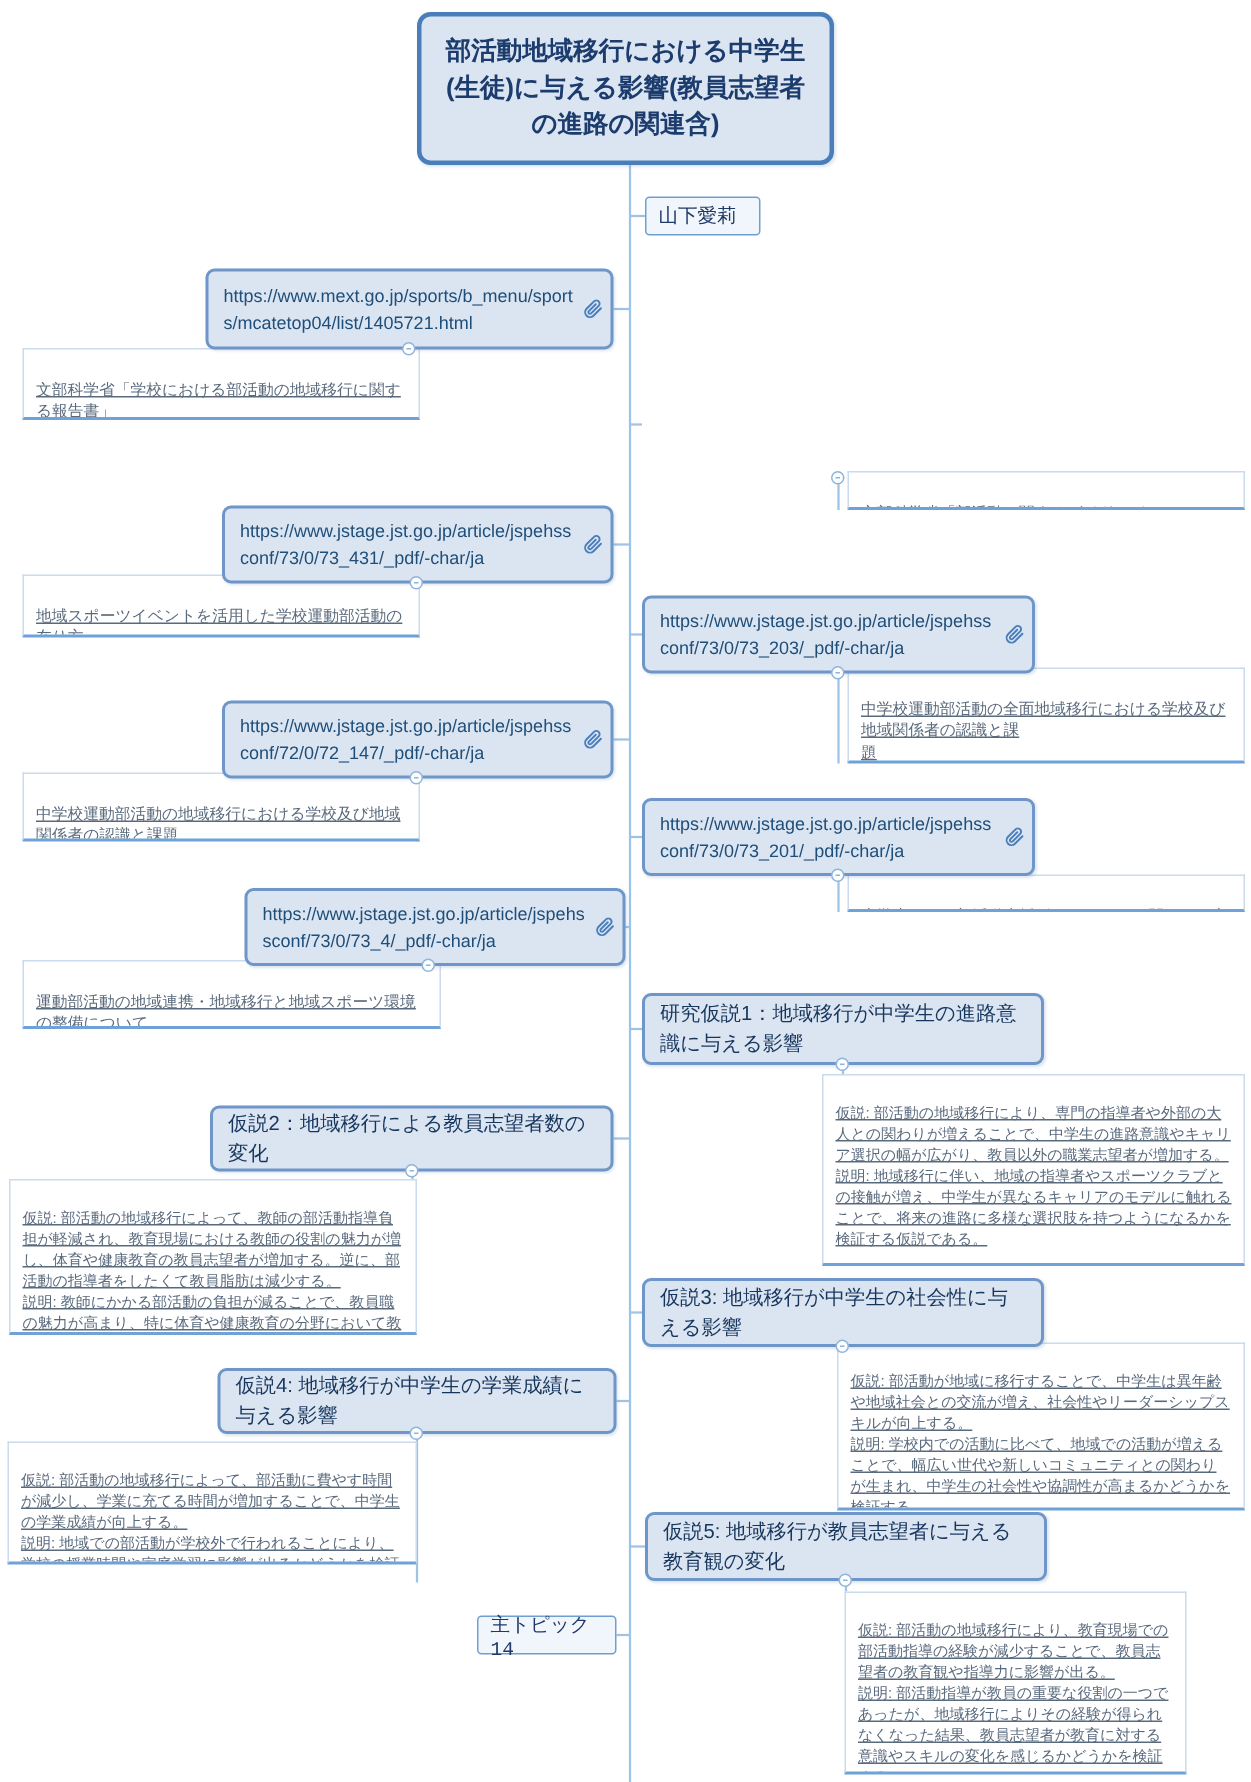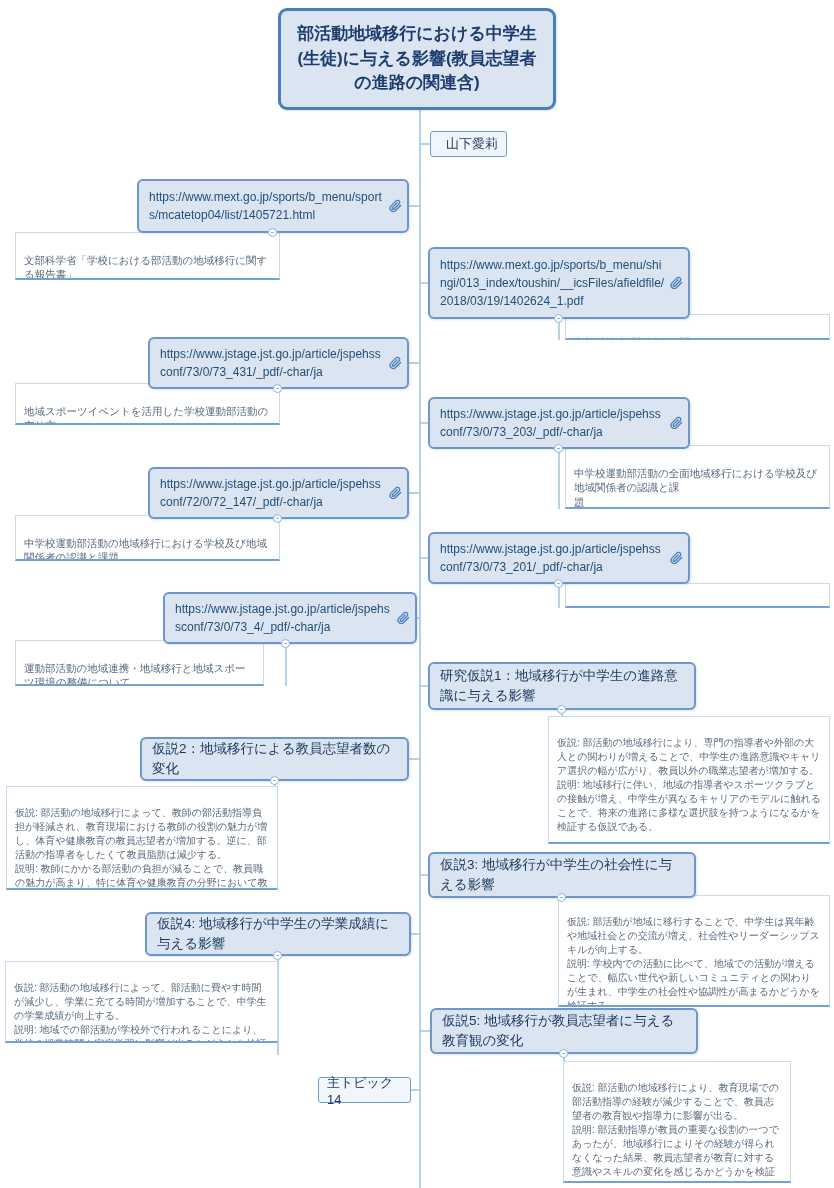--- a/index.html
+++ b/index.html
@@ -12,25 +12,25 @@
           border-radius:6px; display:flex; align-items:center;
           color:#1f4e79; box-shadow:1px 1px 2px rgba(120,150,190,.25); }
   .root-node { border:3px solid #4a7ebb; border-radius:9px; justify-content:flex-start;
                text-align:center; font-size:17px; font-weight:bold; color:#1c3c6e;
                padding:6px 12px; line-height:1.45; }
   .link-node { font-size:12px; line-height:1.5; padding:5px 22px 5px 10px;
                word-break:break-all; }
   .hypo-node { font-size:13.5px; line-height:1.45; padding:20px 10px; color:#17365d; }
   .mini-node { position:absolute; z-index:2; background:#f0f6fc; border:1px solid #6f9fd0;
                border-radius:3px; font-size:13px; color:#1f3864; display:flex;
-               align-items:center; justify-content:flex-end; padding:2px 8px; }
+               align-items:center; justify-content:flex-start; padding:2px 8px;font-family:Liberation Mono, monospace; }
 
   .callout { position:absolute; z-index:1; background:#ffffff; border:1px solid #cadbee;
              border-bottom:2px solid #6fa3d8; color:#5a6a7d; font-size:10px;
-             line-height:1.4; padding:5px 8px; white-space:pre-line; overflow:hidden; }
+             line-height:1.4; padding:5px 8px; white-space:pre-line; overflow:hidden;text-decoration:underline; }
   .callout.small { font-size:10.5px; }
 
   .link-icon { position:absolute; right:5px; top:50%; transform:translateY(-50%);
                width:13px; height:13px; display:block; }
 
   .collapse { position:absolute; z-index:3; width:9px; height:9px; border-radius:50%;
               background:#fdfefe; border:1px solid #8fb4dc; }
   .collapse::after { content:""; position:absolute; left:2px; right:2px; top:3px;
                      border-top:1px solid #8fb4dc; }
 </style>
@@ -82,26 +82,20 @@
   <div class="node link-node" style="left:137px;top:179px;width:272px;height:54px">
     <span>https://www.mext.go.jp/sports/b_menu/sports/mcatetop04/list/1405721.html</span>
     <svg class="link-icon" viewBox="0 0 24 24" fill="none" stroke="#4a7ebb" stroke-width="2.4" stroke-linecap="round" stroke-linejoin="round">
         <path d="M21.44 11.05l-9.19 9.19a6 6 0 0 1-8.49-8.49l9.19-9.19a4 4 0 1 1 5.66 5.66l-9.2 9.19a2 2 0 0 1-2.83-2.83l8.49-8.48"></path>
       </svg>
   </div>
   <div class="callout small" style="left:15px;top:232px;width:265px;height:48px">
     <span>文部科学省「学校における部活動の地域移行に関する報告書」</span>
   </div>
 
-  <div class="node link-node" style="left:428px;top:247px;width:262px;height:72px">
-    <span>https://www.mext.go.jp/sports/b_menu/shingi/013_index/toushin/__icsFiles/afieldfile/2018/03/19/1402624_1.pdf</span>
-    <svg class="link-icon" viewBox="0 0 24 24" fill="none" stroke="#4a7ebb" stroke-width="2.4" stroke-linecap="round" stroke-linejoin="round">
-        <path d="M21.44 11.05l-9.19 9.19a6 6 0 0 1-8.49-8.49l9.19-9.19a4 4 0 1 1 5.66 5.66l-9.2 9.19a2 2 0 0 1-2.83-2.83l8.49-8.48"></path>
-      </svg>
-  </div>
   <div class="callout small" style="left:565px;top:314px;width:265px;height:26px">
     <span>文部科学省「部活動に関するガイドライン」</span>
   </div>
 
   <div class="node link-node" style="left:148px;top:337px;width:261px;height:52px">
     <span>https://www.jstage.jst.go.jp/article/jspehssconf/73/0/73_431/_pdf/-char/ja</span>
     <svg class="link-icon" viewBox="0 0 24 24" fill="none" stroke="#4a7ebb" stroke-width="2.4" stroke-linecap="round" stroke-linejoin="round">
         <path d="M21.44 11.05l-9.19 9.19a6 6 0 0 1-8.49-8.49l9.19-9.19a4 4 0 1 1 5.66 5.66l-9.2 9.19a2 2 0 0 1-2.83-2.83l8.49-8.48"></path>
       </svg>
   </div>
@@ -140,21 +134,21 @@
   <div class="callout small" style="left:565px;top:583px;width:265px;height:25px">
     <span>大学生による部活動支援ボランティアに関する一考察</span>
   </div>
 
   <div class="node link-node" style="left:163px;top:592px;width:254px;height:52px">
     <span>https://www.jstage.jst.go.jp/article/jspehssconf/73/0/73_4/_pdf/-char/ja</span>
     <svg class="link-icon" viewBox="0 0 24 24" fill="none" stroke="#4a7ebb" stroke-width="2.4" stroke-linecap="round" stroke-linejoin="round">
         <path d="M21.44 11.05l-9.19 9.19a6 6 0 0 1-8.49-8.49l9.19-9.19a4 4 0 1 1 5.66 5.66l-9.2 9.19a2 2 0 0 1-2.83-2.83l8.49-8.48"></path>
       </svg>
   </div>
-  <div class="callout small" style="left:15px;top:640px;width:249px;height:46px">
+  <div class="callout small" style="left:15px;top:640px;width:279px;height:46px">
     <span>運動部活動の地域連携・地域移行と地域スポーツ環境の整備について</span>
   </div>
 
   <div class="node hypo-node" style="left:428px;top:662px;width:268px;height:48px">
     <span>研究仮説1：地域移行が中学生の進路意識に与える影響</span>
   </div>
   <div class="callout" style="left:548px;top:716px;width:282px;height:128px">
     <span>仮説: 部活動の地域移行により、専門の指導者や外部の大人との関わりが増えることで、中学生の進路意識やキャリア選択の幅が広がり、教員以外の職業志望者が増加する。
 説明: 地域移行に伴い、地域の指導者やスポーツクラブとの接触が増え、中学生が異なるキャリアのモデルに触れることで、将来の進路に多様な選択肢を持つようになるかを検証する仮説である。</span>
   </div>

